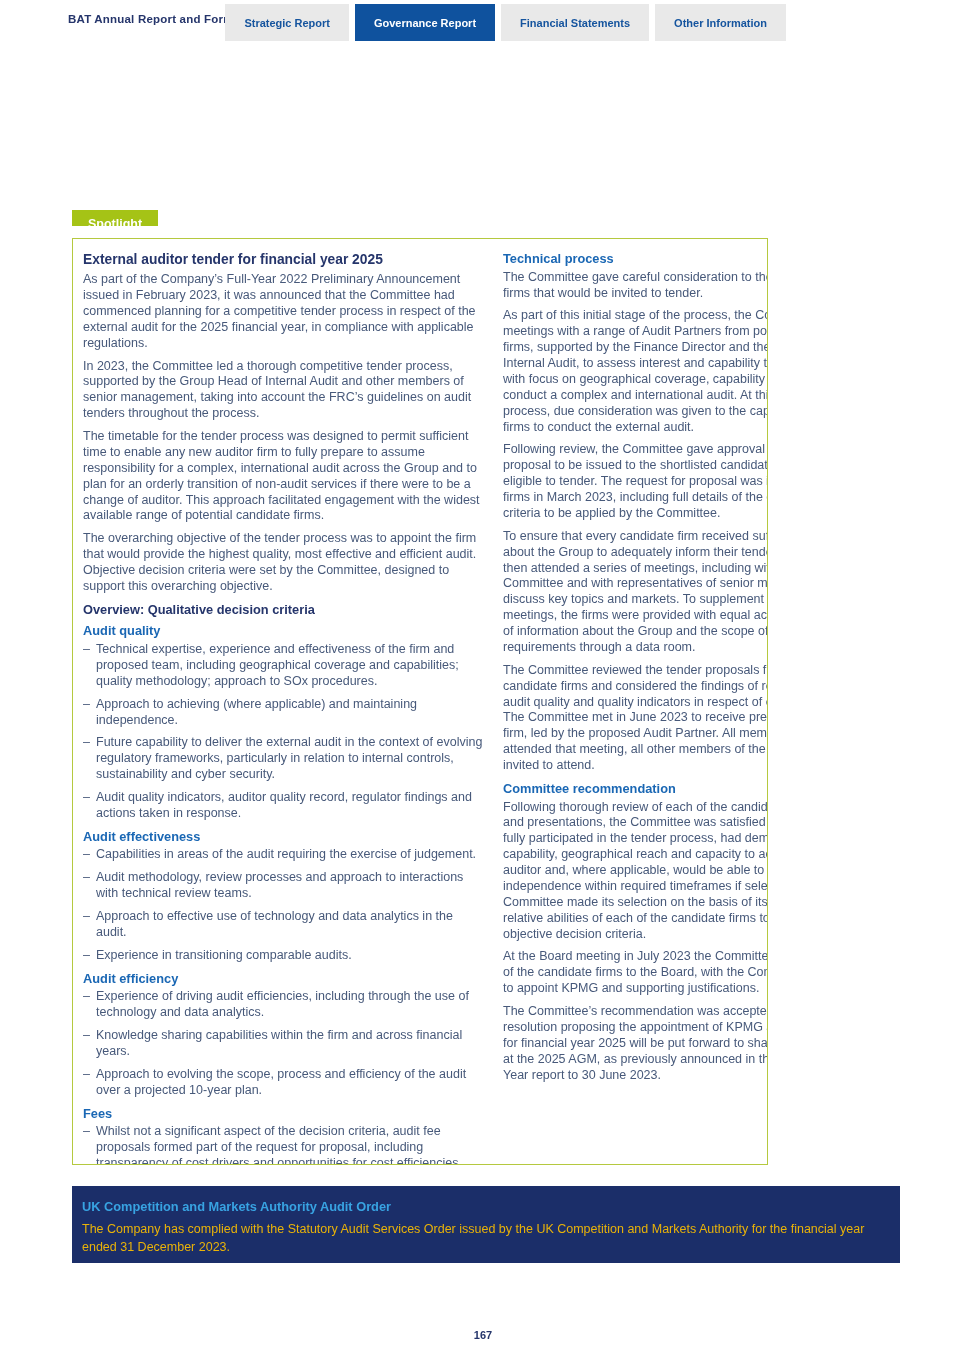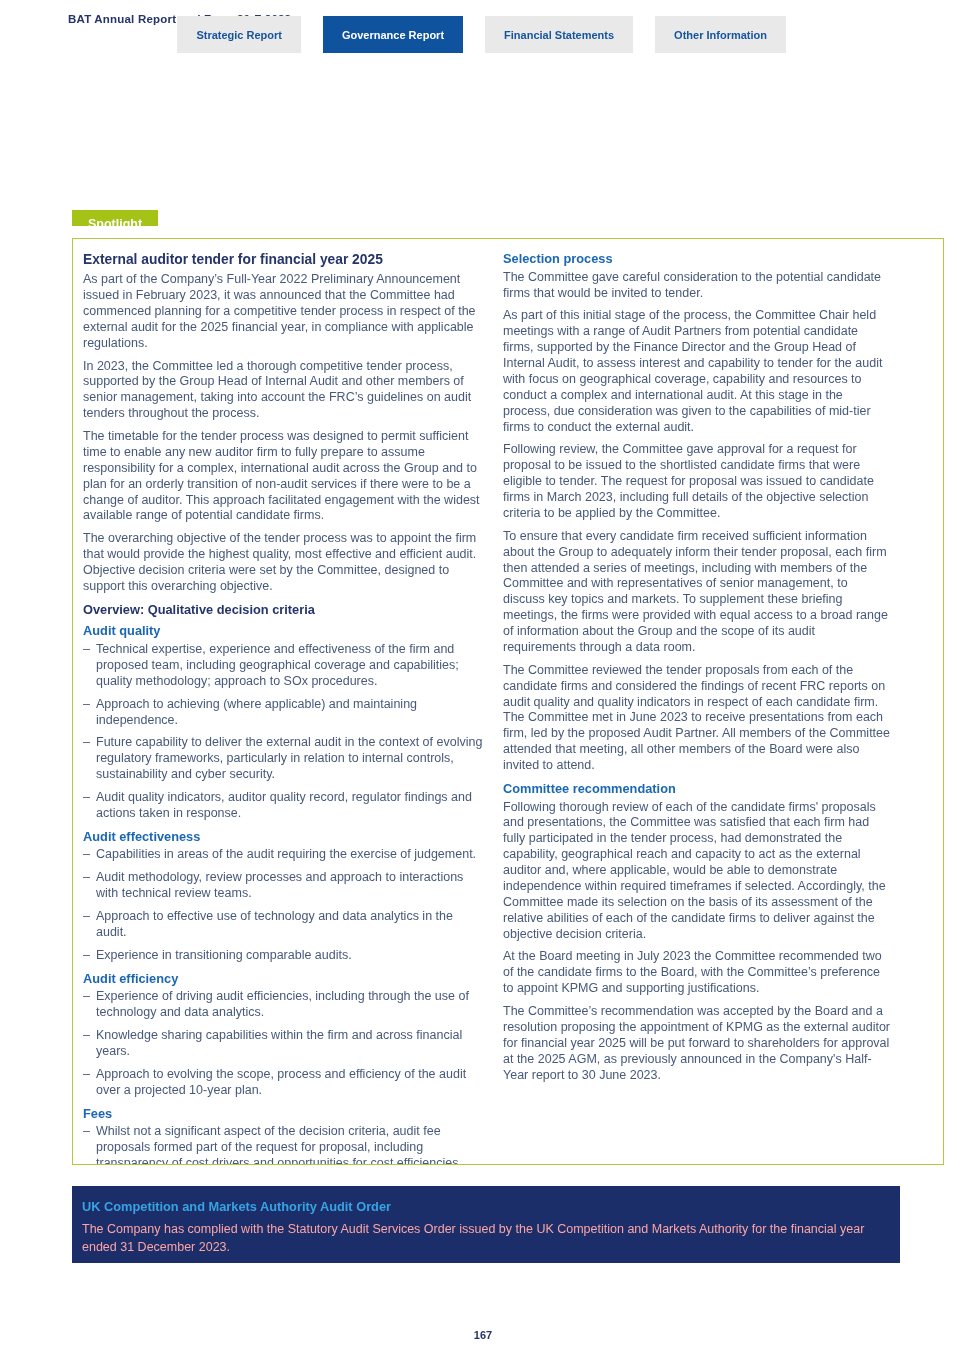--- a/index.html
+++ b/index.html
@@ -23,36 +23,36 @@
     -webkit-font-smoothing:antialiased;
     overflow:hidden;
   }
   
   .topbar{position:absolute;left:0;top:0;width:859px;height:37px;}
   .doc-title{
     position:absolute;left:68px;top:13px;
     font-size:11.5px;font-weight:bold;color:var(--navy);letter-spacing:.2px;
     white-space:nowrap;
   }
-  .tabs{position:absolute;right:73px;top:16px;display:flex;gap:22px;}
+  .tabs{position:absolute;right:73px;top:4px;display:flex;gap:6px;}
   .tab{
     height:37px;display:flex;align-items:center;justify-content:center;
     padding:0 19px;background:var(--tab-bg);color:var(--tab-text);
     font-size:11px;font-weight:bold;white-space:nowrap;cursor:pointer;
   }
   .tab.active{background:var(--tab-active);color:#ffffff;}
   
   .spotlight-tag{
     position:absolute;left:72px;top:210px;height:16px;line-height:28px;
     padding:0 16px;background:var(--green);color:#ffffff;
     font-size:12.5px;font-weight:bold;
   }
   
   .spotlight-box{
-    position:absolute;left:72px;top:238px;width:872px;height:927px;
+    position:absolute;left:72px;top:238px;width:696px;height:927px;
     border:1px solid var(--border-green);background:#ffffff;
     padding:12px 10px 10px 10px;display:flex;gap:20px;overflow:hidden;
   }
   .col{flex:none;}
   .col.left{width:400px;}
   .col.right{width:388px;}
   .spotlight-box p{
     margin:0 0 7px 0;color:var(--body);
     font-size:12.5px;line-height:1.27;
   }
@@ -74,21 +74,21 @@
   .bullet .btext{flex:1;}
   
   .notice{
     position:absolute;left:72px;top:1186px;width:828px;height:77px;
     background:var(--notice-bg);padding:13px 12px 12px 10px;
   }
   .notice h3{
     margin:0 0 7px 0;font-size:12.8px;color:var(--notice-cyan);line-height:1.2;
   }
   .notice p{
-    margin:0;color:#fca5a5;font-size:12.5px;line-height:1.38;max-width:796px;
+    margin:0;color:#eab308;font-size:12.5px;line-height:1.38;max-width:796px;
   }
   
   .page-num{
     position:absolute;left:0;top:1329px;width:966px;text-align:center;
     font-size:11px;font-weight:bold;color:var(--navy);
   }
 </style>
 </head>
 <body>
 
@@ -164,21 +164,21 @@
         </div>
         <h4 class="subhead">Fees</h4>
         <div class="bullet">
           <span class="dash">–</span>
           <span class="btext">Whilst not a significant aspect of the decision criteria, audit fee proposals formed part of the request for proposal, including transparency of cost drivers and opportunities for cost efficiencies.</span>
         </div>
       </div>
   </div>
   <div class="col right">
     <div id="right-sections">
-        <h4 class="subhead">Selection process</h4>
+        <h4 class="subhead">Technical process</h4>
         <p>The Committee gave careful consideration to the potential candidate firms that would be invited to tender.</p>
         <p>As part of this initial stage of the process, the Committee Chair held meetings with a range of Audit Partners from potential candidate firms, supported by the Finance Director and the Group Head of Internal Audit, to assess interest and capability to tender for the audit with focus on geographical coverage, capability and resources to conduct a complex and international audit. At this stage in the process, due consideration was given to the capabilities of mid-tier firms to conduct the external audit.</p>
         <p>Following review, the Committee gave approval for a request for proposal to be issued to the shortlisted candidate firms that were eligible to tender. The request for proposal was issued to candidate firms in March 2023, including full details of the objective selection criteria to be applied by the Committee.</p>
         <p>To ensure that every candidate firm received sufficient information about the Group to adequately inform their tender proposal, each firm then attended a series of meetings, including with members of the Committee and with representatives of senior management, to discuss key topics and markets. To supplement these briefing meetings, the firms were provided with equal access to a broad range of information about the Group and the scope of its audit requirements through a data room.</p>
         <p>The Committee reviewed the tender proposals from each of the candidate firms and considered the findings of recent FRC reports on audit quality and quality indicators in respect of each candidate firm. The Committee met in June 2023 to receive presentations from each firm, led by the proposed Audit Partner. All members of the Committee attended that meeting, all other members of the Board were also invited to attend.</p>
         <h4 class="subhead">Committee recommendation</h4>
         <p>Following thorough review of each of the candidate firms' proposals and presentations, the Committee was satisfied that each firm had fully participated in the tender process, had demonstrated the capability, geographical reach and capacity to act as the external auditor and, where applicable, would be able to demonstrate independence within required timeframes if selected. Accordingly, the Committee made its selection on the basis of its assessment of the relative abilities of each of the candidate firms to deliver against the objective decision criteria.</p>
         <p>At the Board meeting in July 2023 the Committee recommended two of the candidate firms to the Board, with the Committee’s preference to appoint KPMG and supporting justifications.</p>
         <p>The Committee’s recommendation was accepted by the Board and a resolution proposing the appointment of KPMG as the external auditor for financial year 2025 will be put forward to shareholders for approval at the 2025 AGM, as previously announced in the Company's Half-Year report to 30 June 2023.</p>
       </div>

